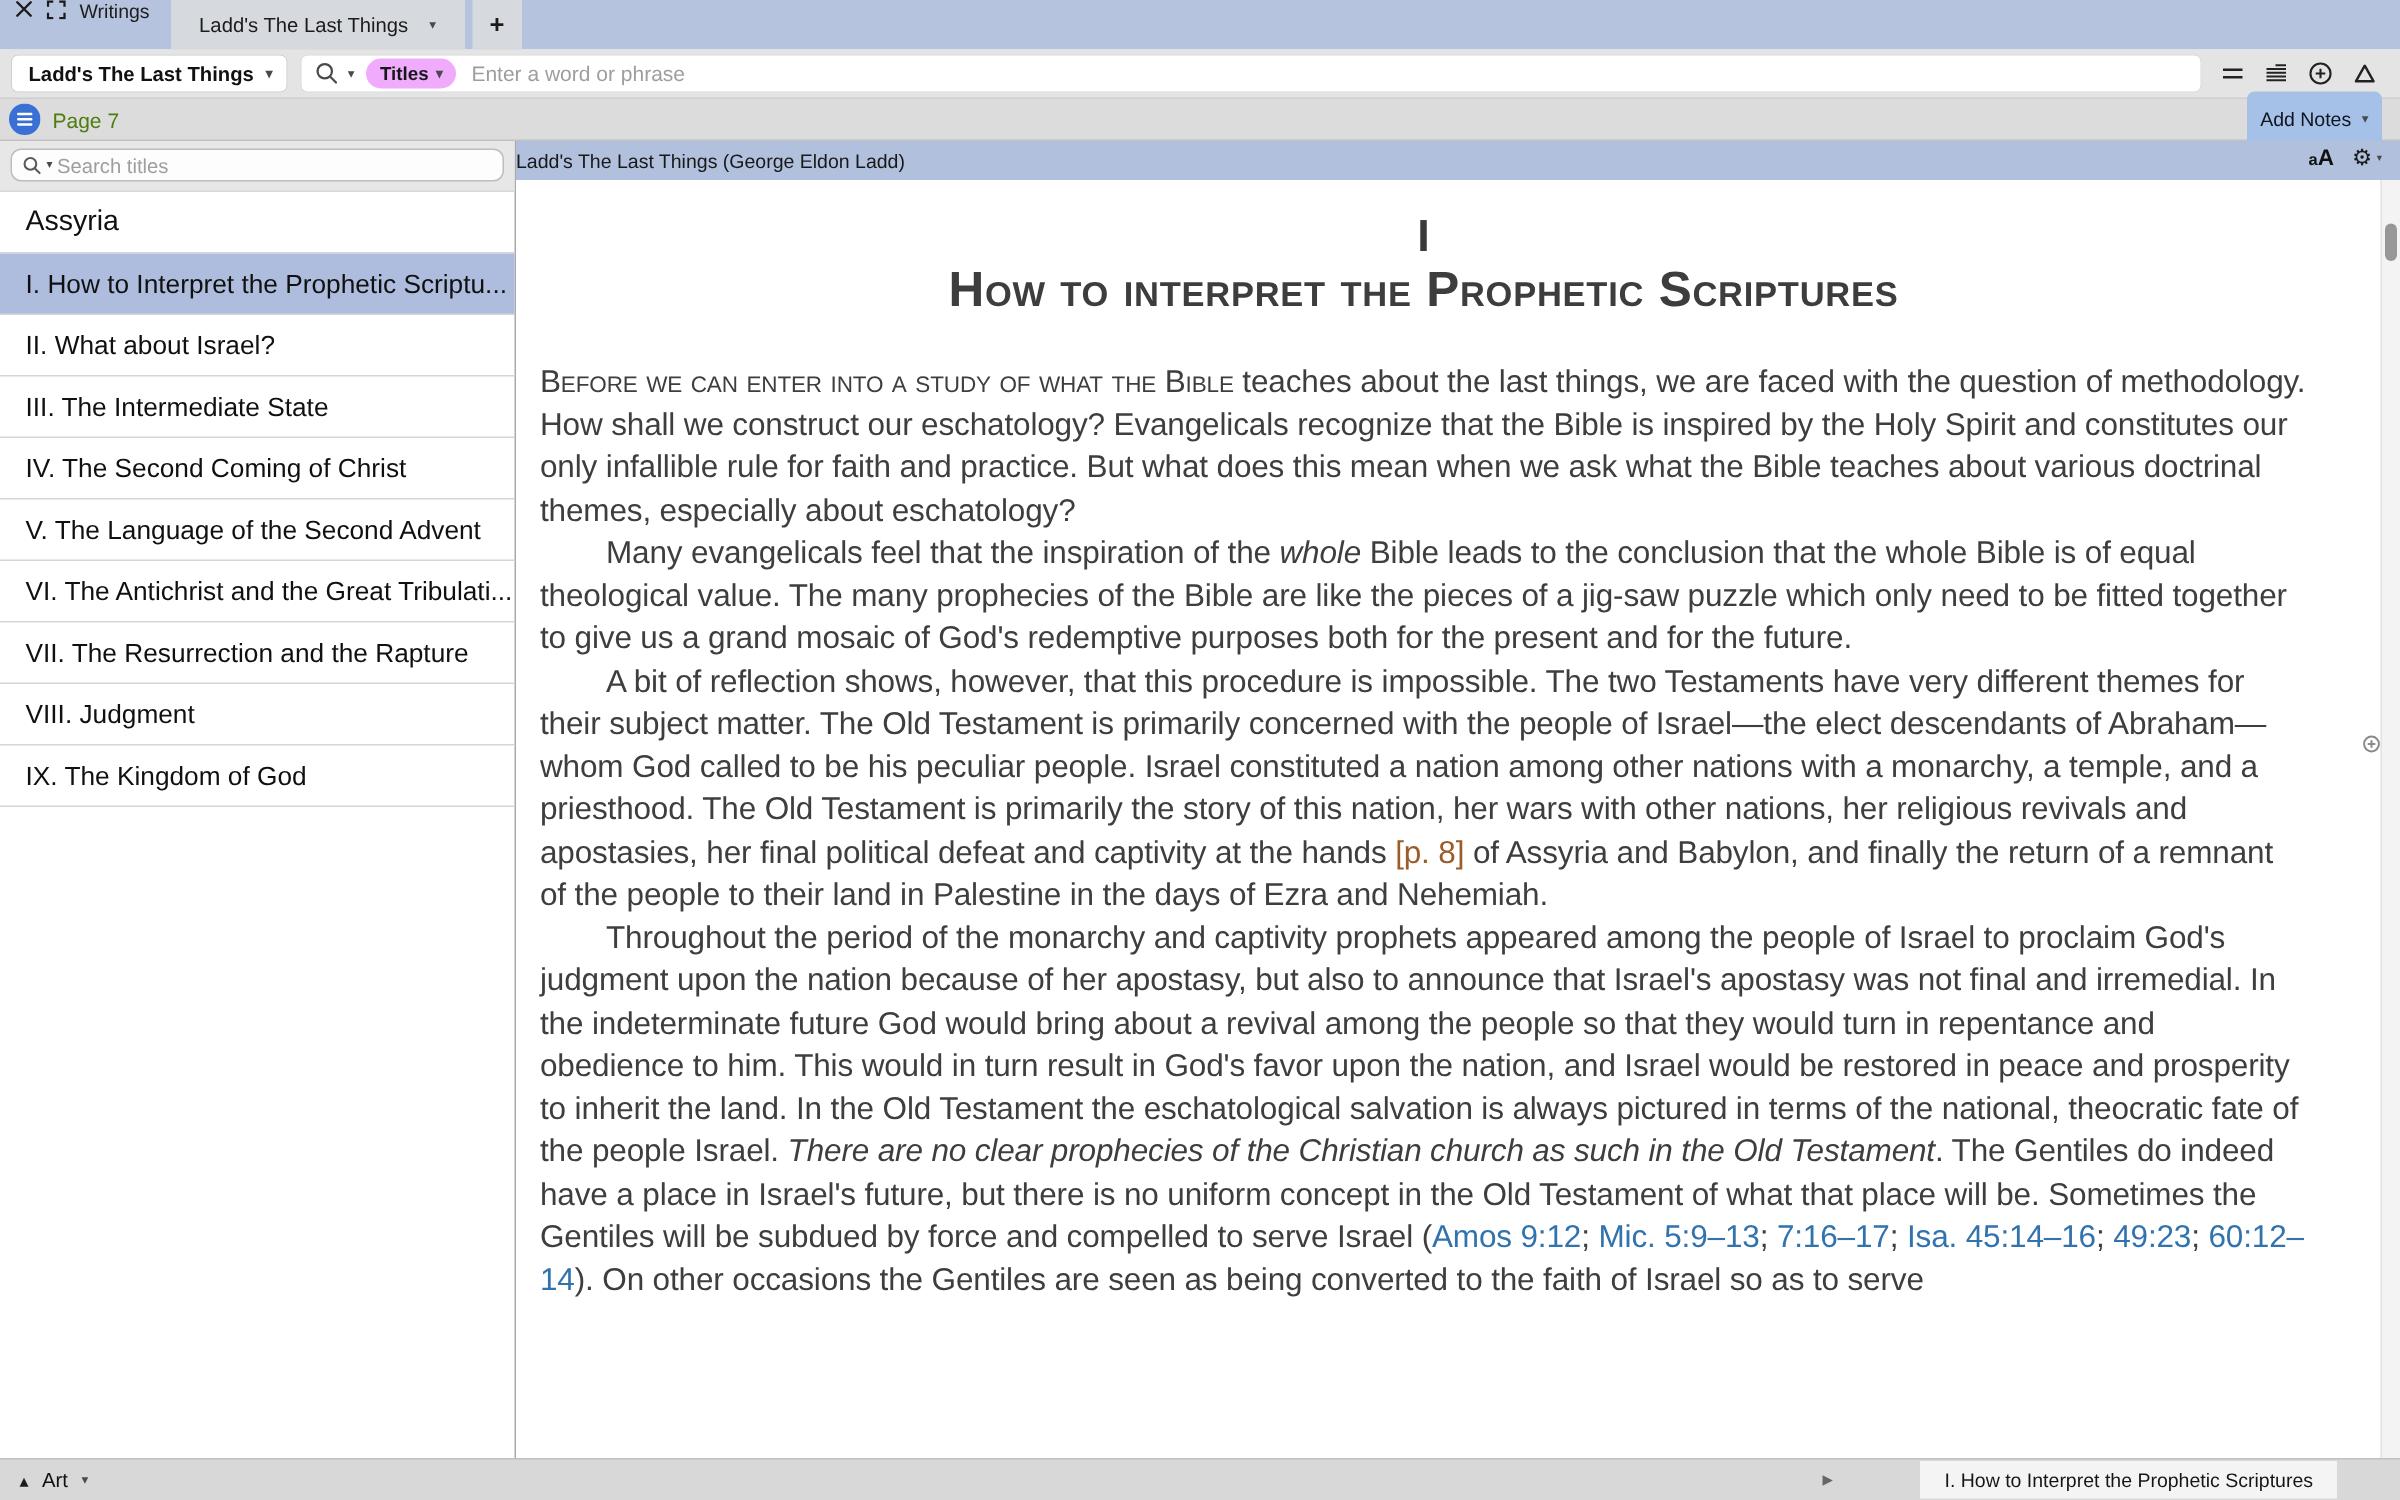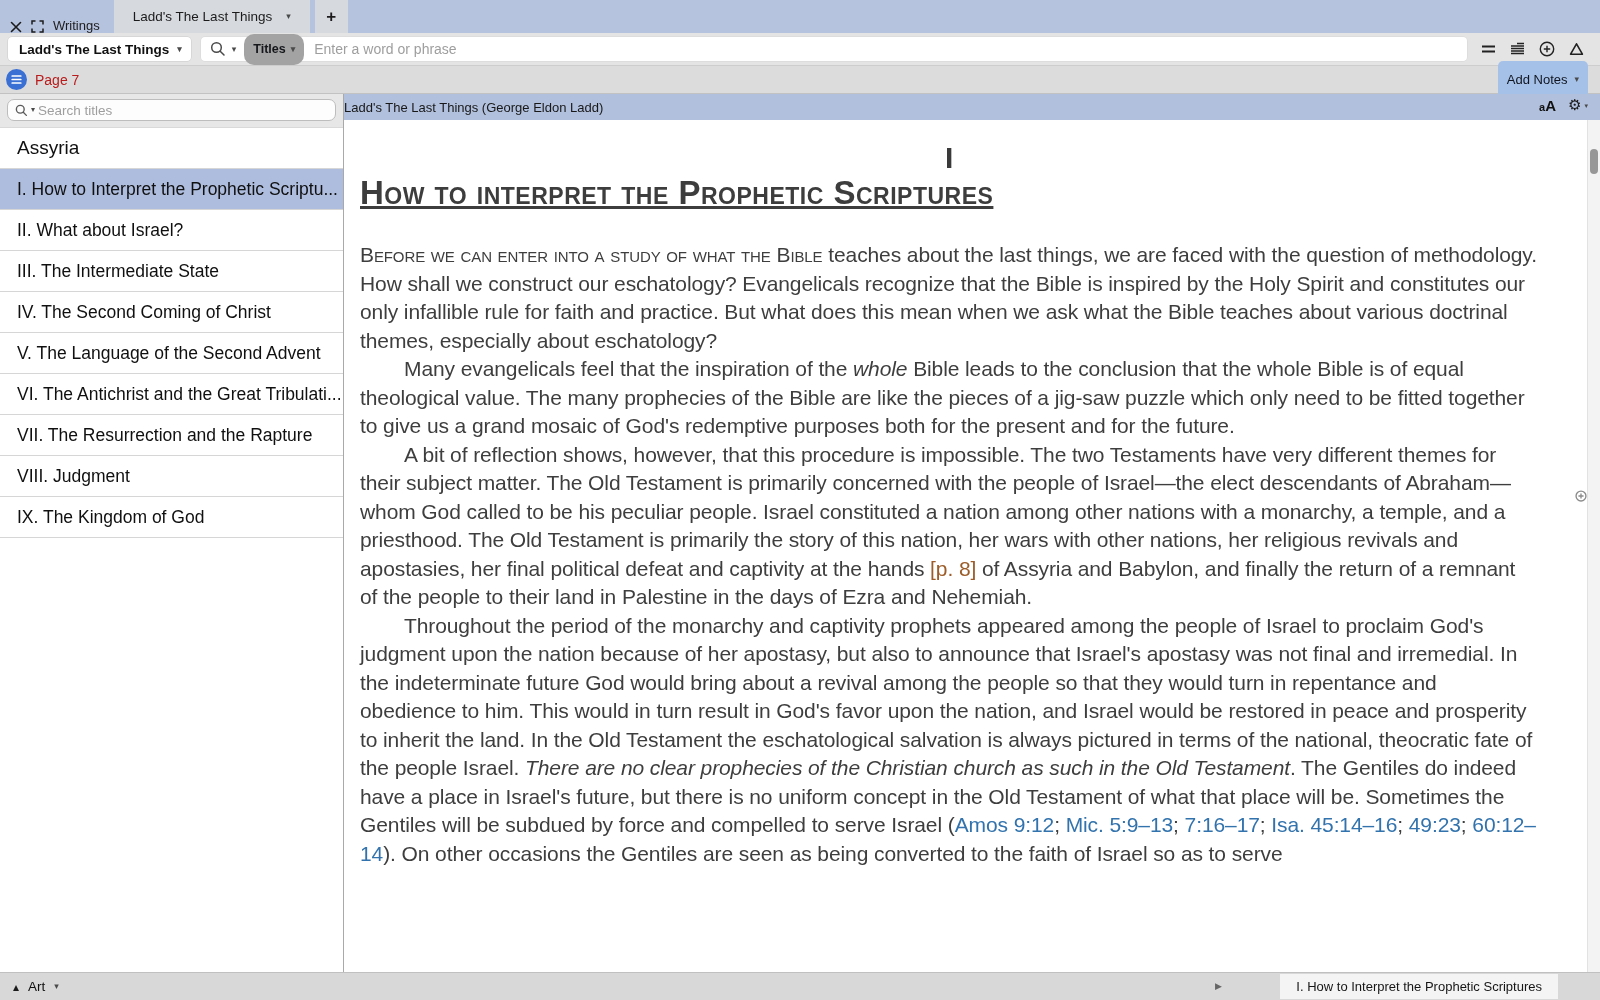--- a/index.html
+++ b/index.html
@@ -1,39 +1,39 @@
 <!DOCTYPE html>
 <html><head>
 <meta charset="utf-8">
 <style>
   * { box-sizing: border-box; margin: 0; padding: 0; }
   html, body { width: 1600px; height: 1000px; overflow: hidden; }
   body { font-family: "Liberation Sans", sans-serif; background: #fff; }
 
   
   .tabbar { height: 33px; background: #b6c3de; display: flex; align-items: stretch; }
-  .win-controls { display: flex; align-items: flex-end; gap: 9px; padding: 0 12px 0 10px; }
+  .win-controls { display: flex; align-items: flex-start; gap: 9px; padding: 0 12px 0 10px; }
   .ws-label { font-size: 13px; color: #1d1d1d; }
   .tab { background: #d6d9de; display: flex; align-items: center; justify-content: center; gap: 14px; font-size: 13.5px; color: #1b1b1b; cursor: default; }
   .tab.book { width: 196px; margin-left: 2px; }
   .tab.new { width: 33px; margin-left: 5px; font-size: 17px; font-weight: bold; }
   .caret { font-size: 9px; color: #4a4a4a; line-height: 1; }
 
   
   .toolbar { height: 33px; background: #e4e4e4; border-bottom: 1px solid #cdcdcd; display: flex; align-items: center; padding: 0 8px; }
   .book-btn { background: #fff; border-radius: 4px; height: 24px; display: flex; align-items: center; gap: 8px; padding: 0 9px 0 11px; font-size: 13.5px; font-weight: bold; color: #111; box-shadow: 0 0 0 0.5px #c9c9c9; }
   .searchbar { background: #fff; border-radius: 4px; height: 24px; flex: 1; margin-left: 10px; display: flex; align-items: center; padding: 0 9px; gap: 6px; box-shadow: 0 0 0 0.5px #d6d6d6; }
-  .pill { background: #a3a3a3; border-radius: 10px; height: 31px; padding: 0 9px; display: flex; align-items: center; gap: 5px; font-size: 12.5px; font-weight: bold; color: #15171b; margin-left: 2px; }
+  .pill { background: #f0abfc; border-radius: 10px; height: 20px; padding: 0 9px; display: flex; align-items: center; gap: 5px; font-size: 12.5px; font-weight: bold; color: #15171b; margin-left: 2px; }
   .search-input { border: none; outline: none; flex: 1; font-size: 14px; color: #333; background: transparent; font-family: inherit; margin-left: 4px; }
   input::placeholder { color: #9e9e9e; }
   .toolbar-icons { display: flex; align-items: center; gap: 14px; padding: 0 8px 0 14px; }
 
   
   .navbar { height: 28px; background: #dcdcdc; border-bottom: 1px solid #c2c2c2; display: flex; align-items: center; padding: 0 6px; }
-  .page-label { font-size: 14px; color: #b91c1c; margin-left: 8px; }
+  .page-label { font-size: 14px; color: #4d7c0f; margin-left: 8px; }
   .add-notes { margin-left: auto; background: #a6c1e8; border-radius: 5px; height: 37px; padding: 0 9px; display: flex; align-items: center; gap: 7px; font-size: 13px; color: #10151f; margin-right: 6px; }
 
   
   .main { display: flex; height: 878px; }
   .sidebar { width: 344px; border-right: 1px solid #a9a9a9; display: flex; flex-direction: column; background: #fff; flex: none; }
   .sidebar-search { background: #e7e7e7; padding: 5px 7px 6px; border-bottom: 1px solid #d9d9d9; }
   .ss-box { background: #fdfdfd; border: 1px solid #bdbdbd; border-radius: 7px; height: 22px; display: flex; align-items: center; padding: 0 7px; gap: 3px; }
   .ss-input { border: none; outline: none; flex: 1; font-size: 13.5px; background: transparent; font-family: inherit; color: #333; }
   .toc-row { height: 41px; display: flex; align-items: center; padding: 0 17px; border-bottom: 1px solid #d6d6d6; font-size: 17.5px; color: #101010; white-space: nowrap; overflow: hidden; }
   .toc-row.header { font-size: 19px; }
@@ -43,21 +43,21 @@
   .content { flex: 1; position: relative; background: #fff; min-width: 0; }
   .content-header { height: 26px; background: #b1c0dd; display: flex; align-items: center; justify-content: flex-start; position: relative; font-size: 13px; color: #181818; }
   .header-icons { position: absolute; right: 12px; top: 0; height: 22px; display: flex; align-items: center; gap: 12px; }
   .fontsize-icon { display: inline-block; font-size: 15px; font-weight: bold; color: #111; }
   .fontsize-icon::first-letter { font-size: 11px; }
   .gear-wrap { display: flex; align-items: center; gap: 3px; }
   .gear-glyph { font-size: 15px; color: #1b1b1b; }
 
   .content-body { height: 852px; overflow: hidden; padding: 10px 62px 0 16px; font-size: 21px; line-height: 28.5px; color: #3e3e3e; letter-spacing: -0.1px; }
   .chapter-num { text-align: center; font-size: 30px; font-weight: bold; color: #3a3a3a; margin-top: 14px; }
-  .chapter-title { text-align: left; font-size: 33px; font-weight: bold; font-variant: small-caps; color: #3d3d3d; margin: 6px 0 34px; letter-spacing: 0.5px; text-decoration: underline; }
+  .chapter-title { text-align: center; font-size: 33px; font-weight: bold; font-variant: small-caps; color: #3d3d3d; margin: 6px 0 34px; letter-spacing: 0.5px; }
   .para { margin: 0; }
   .para.indent { text-indent: 44px; }
   .sc { font-variant: small-caps; }
   .em { font-style: italic; }
   .ref { color: #3273ad; }
   .pageref { color: #9c5c28; }
 
   .scrollbar { position: absolute; top: 26px; right: 0; bottom: 0; width: 13px; background: #f3f3f3; border-left: 1px solid #e2e2e2; }
   .thumb { position: absolute; top: 29px; left: 2px; width: 8px; height: 25px; border-radius: 4px; background: #979797; }
   .float-plus { position: absolute; top: 396px; right: 13px; line-height: 0; }

